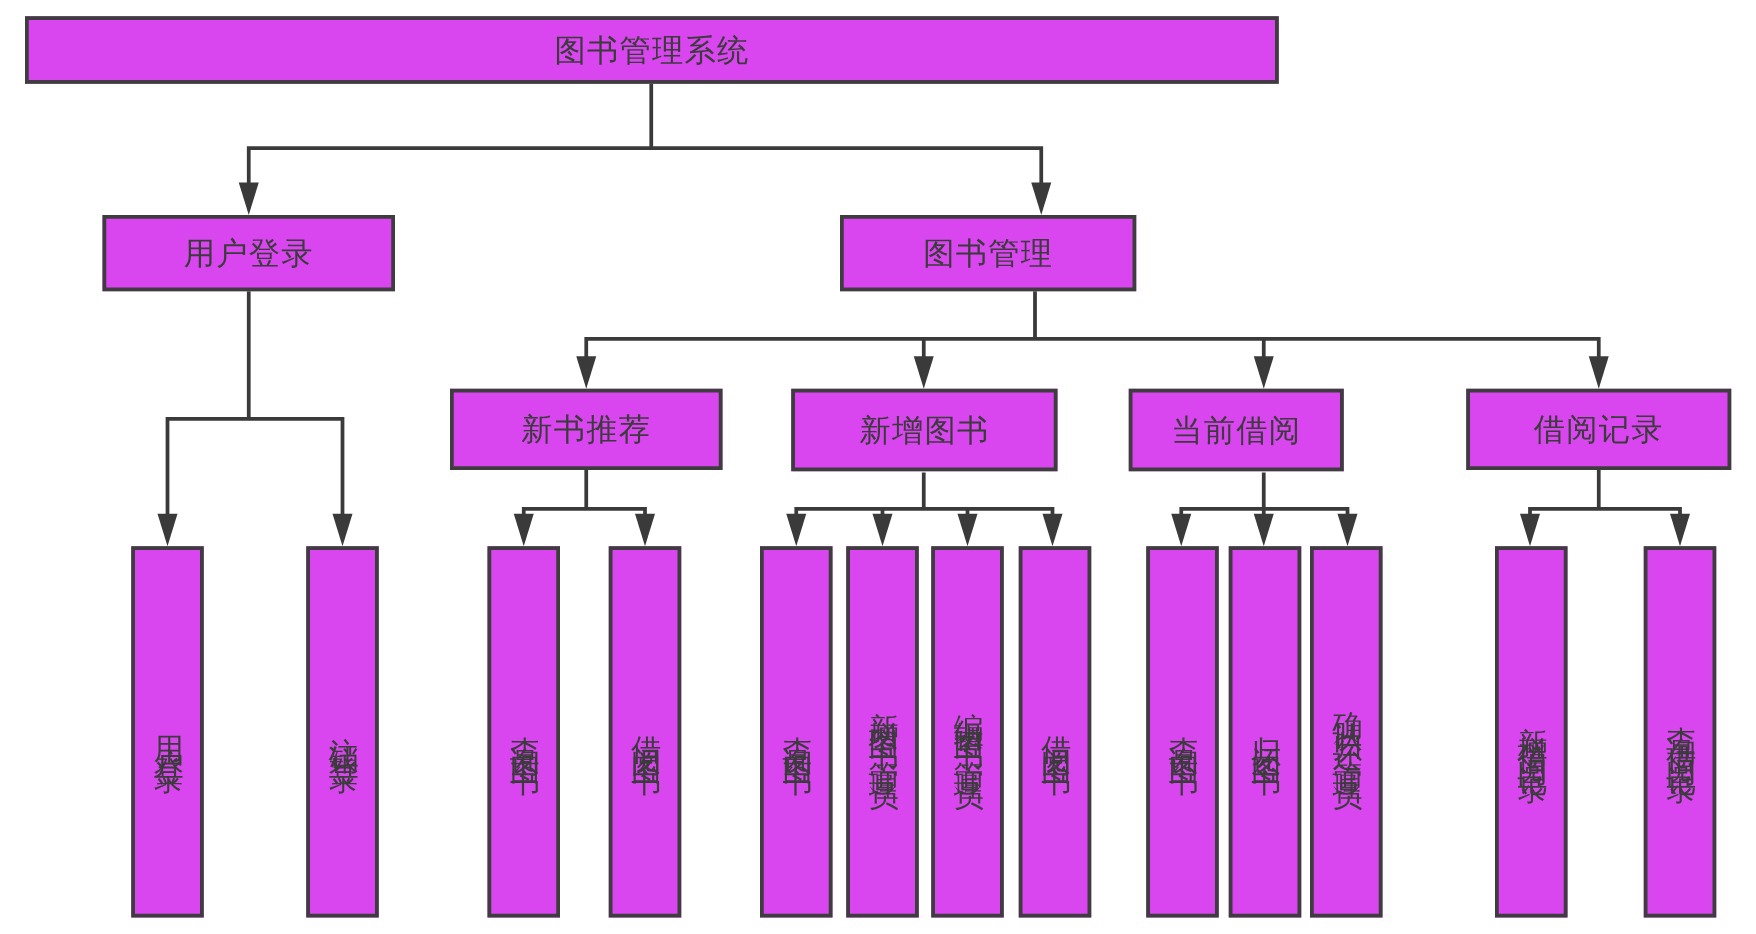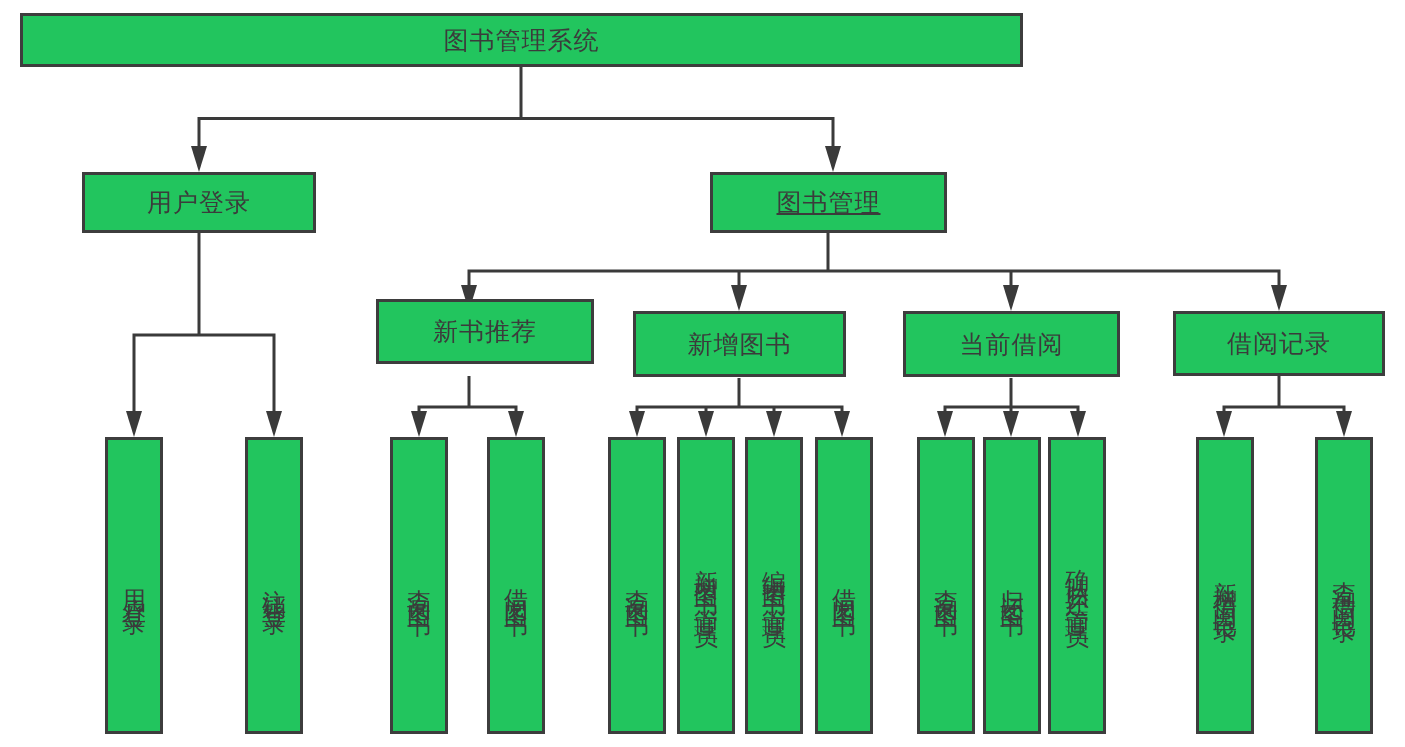--- a/index.html
+++ b/index.html
@@ -9,44 +9,44 @@
     background:#ffffff;
     overflow:hidden;
     font-family:"Liberation Sans","DejaVu Sans",sans-serif;
     color:#3b3b3b;
   }
   #connectors{position:absolute;left:0;top:0;width:1405px;height:747px;}
   .box{
     position:absolute;
     box-sizing:border-box;
     border:3px solid #3d3d3d;
-    background:#22c55e;
+    background:#d946ef;
     display:flex;
     align-items:center;
     justify-content:center;
   }
   .h-box{font-size:25px;letter-spacing:1px;white-space:nowrap;}
   .v-box{top:437px;width:58px;height:297px;}
   .v-box span{
     writing-mode:vertical-rl;
     text-orientation:mixed;
     font-size:24px;
     letter-spacing:8px;
     line-height:1;
     white-space:nowrap;
   }
   
   #n-root{left:20px;top:13px;width:1003px;height:54px;}
   
   #n-user-login{left:82px;top:172px;width:234px;height:61px;}
-  #n-book-mgmt{left:710px;top:172px;width:237px;height:61px;text-decoration:underline;}
+  #n-book-mgmt{left:672px;top:172px;width:237px;height:61px;}
   
-  #n-newbook{left:360px;top:299px;width:218px;height:65px;margin-left:16px;}
+  #n-newbook{left:360px;top:311px;width:218px;height:65px;}
   #n-borrow{left:633px;top:311px;width:213px;height:66px;}
-  #n-current{left:903px;top:311px;width:217px;height:66px;}
+  #n-current{left:903px;top:311px;width:172px;height:66px;}
   #n-records{left:1173px;top:311px;width:212px;height:65px;}
   
   #l-1a{left:105px;} #l-1b{left:245px;}
   #l-2a{left:390px;} #l-2b{left:487px;}
   #l-3a{left:608px;} #l-3b{left:677px;} #l-3c{left:745px;} #l-3d{left:815px;}
   #l-4a{left:917px;} #l-4b{left:983px;} #l-4c{left:1048px;}
   #l-5a{left:1196px;} #l-5b{left:1315px;}
   #watermark{
     position:absolute;left:1183px;top:716px;
     font-size:20px;color:#9a9a9a;white-space:nowrap;

